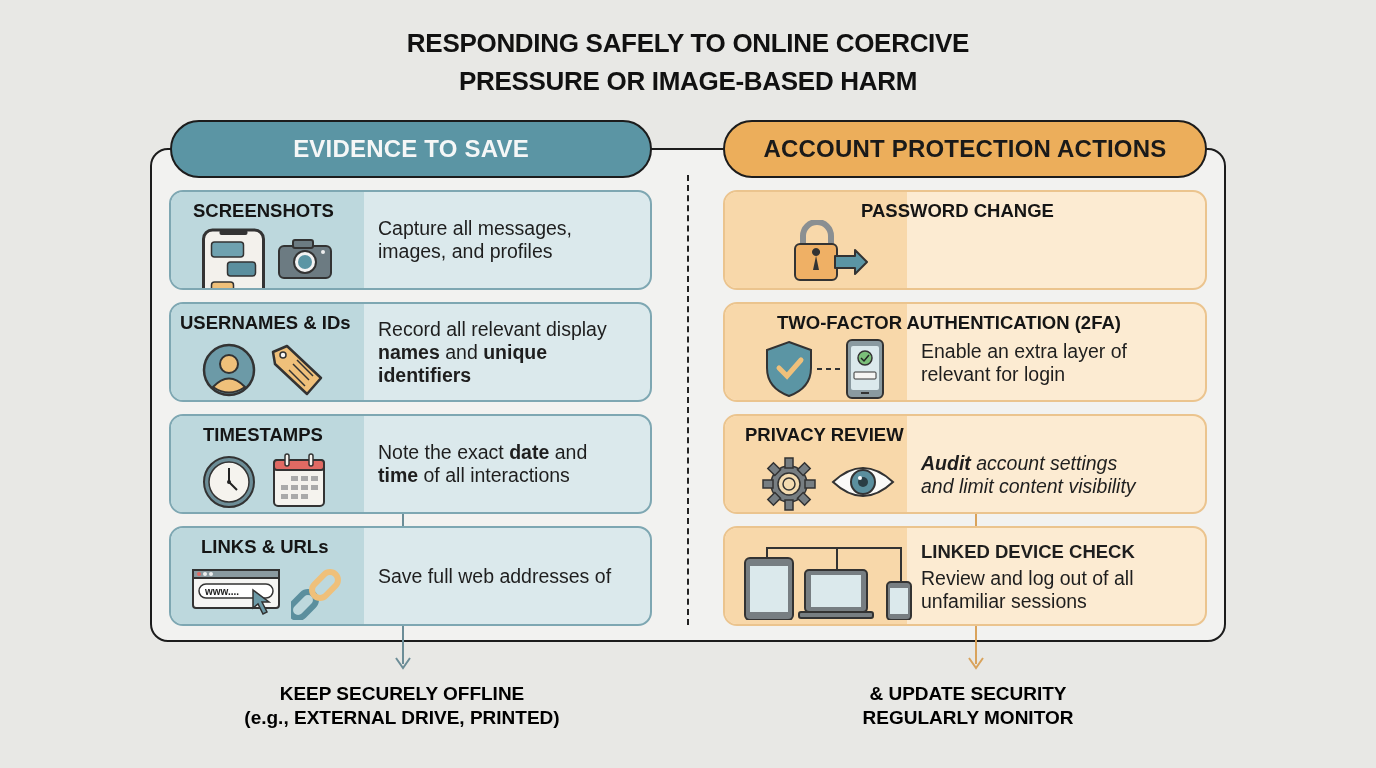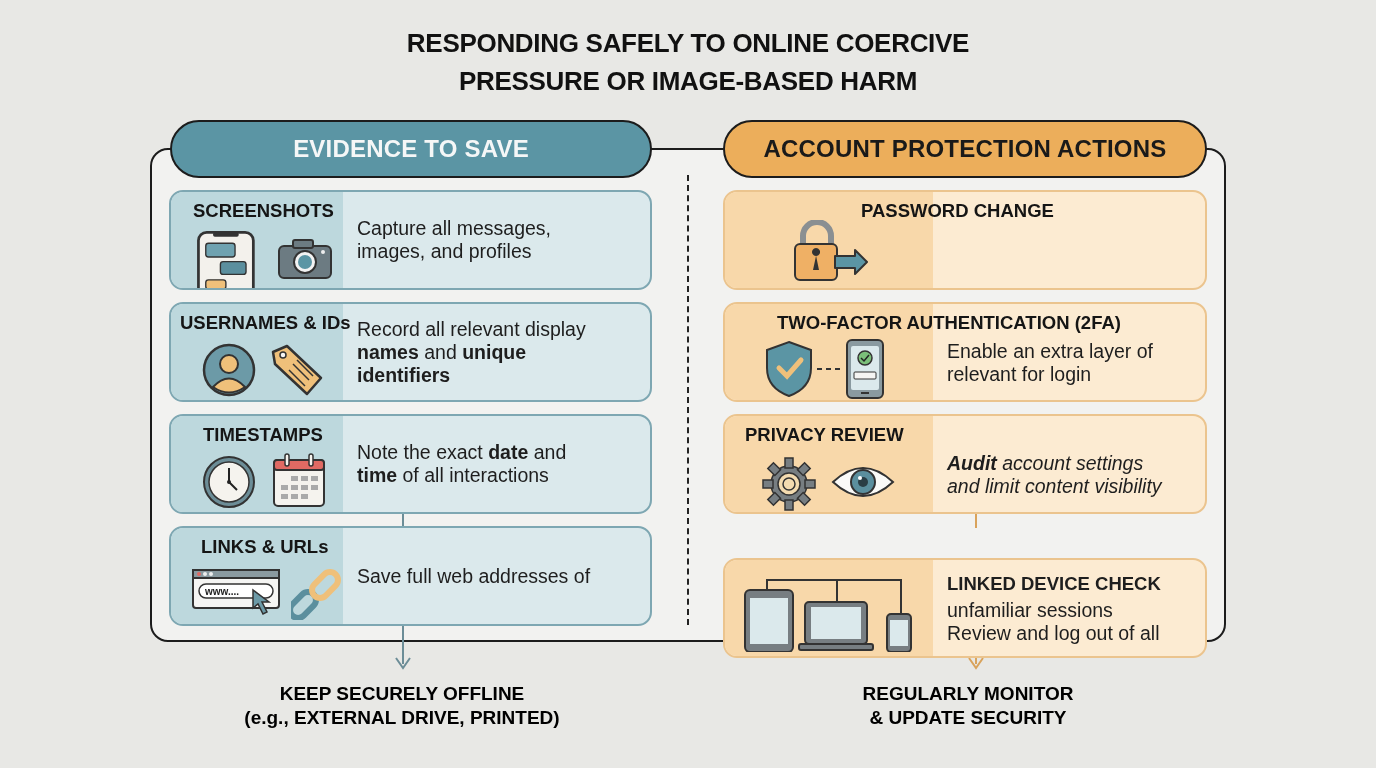--- a/index.html
+++ b/index.html
@@ -29,23 +29,23 @@
     font-weight: 700; font-size: 24px; letter-spacing: 0.2px;
   }
   .pill.left { left: 170px; width: 482px; background: #5b95a4; color: #f5f7f7; }
   .pill.right { left: 723px; width: 484px; background: #ecae5b; color: #1a1a1a; }
   .card {
     position: absolute; height: 100px; border-radius: 14px; overflow: hidden;
     display: flex;
   }
   .card.blue { left: 169px; width: 483px; border: 2px solid #7ea7b2; background: #dbe9ec; }
   .card.orange { left: 723px; width: 484px; border: 2px solid #ebc48e; background: #fcebd2; }
-  .card .iconcol { width: 172px; position: relative; flex-shrink: 0; }
+  .card .iconcol { width: 193px; position: relative; flex-shrink: 0; }
   .card.blue .iconcol { background: #bdd8dd; }
-  .card.orange .iconcol { background: #f8d8aa; width: 208px; }
+  .card.orange .iconcol { background: #f8d8aa; width: 182px; }
   .card .textcol { flex: 1; display: flex; flex-direction: column; justify-content: center; padding-left: 14px; font-size: 19.5px; line-height: 23px; color: #1e1e1e; }
   .card .heading {
     position: absolute; top: 8px; font-weight: 700; font-size: 18.5px; color: #151515;
     white-space: nowrap;
   }
   .card b { font-weight: 700; }
   .icons { position: absolute; left: 0; top: 34px; width: 100%; height: 62px; }
   .connector { position: absolute; width: 2px; background: #6c8d97; }
   .connector.o { background: #d9a35c; }
   .footer {
@@ -244,46 +244,46 @@
       <circle cx="32" cy="20" r="5" fill="#2a3e45"></circle>
       <circle cx="29" cy="16" r="2" fill="#fff"></circle>
     </svg>
   </div>
   <div class="textcol" style="padding-top:22px;font-style:italic;">
     <div><b>Audit</b><span style="white-space:pre"> account settings</span></div>
     <div>and limit content visibility</div>
   </div>
 </div>
 
-<div class="card orange" style="top:526px;margin-top:32px;">
+<div class="card orange" style="top:526px;">
   <div class="iconcol">
     <svg style="position:absolute;left:16px;top:8px;" width="180" height="84" viewBox="0 0 180 84">
       <path d="M26 22 L26 12 L160 12 L160 46 M96 12 L96 34" stroke="#333" stroke-width="2" fill="none"></path>
       <g>
         <rect x="4" y="22" width="48" height="62" rx="5" fill="#777e82" stroke="#333" stroke-width="2"></rect>
         <rect x="9" y="30" width="38" height="46" fill="#dbe9ec"></rect>
       </g>
       <g>
         <rect x="64" y="34" width="62" height="42" rx="4" fill="#777e82" stroke="#333" stroke-width="2"></rect>
         <rect x="70" y="39" width="50" height="32" fill="#dbe9ec"></rect>
         <rect x="58" y="76" width="74" height="6" rx="2" fill="#777e82" stroke="#333" stroke-width="2"></rect>
       </g>
       <g>
         <rect x="146" y="46" width="24" height="38" rx="4" fill="#777e82" stroke="#333" stroke-width="2"></rect>
         <rect x="149" y="52" width="18" height="26" fill="#dbe9ec"></rect>
       </g>
     </svg>
   </div>
   <div class="textcol">
     <div style="font-weight:700;font-size:18.5px;margin-bottom:4px;">LINKED DEVICE CHECK</div>
+    <div>Review and log out of all</div>
     <div>unfamiliar sessions</div>
-    <div>Review and log out of all</div>
   </div>
 </div>
 
 <div class="footer" style="left:222px;width:360px;">
   <div>KEEP SECURELY OFFLINE</div>
   <div>(e.g., EXTERNAL DRIVE, PRINTED)</div>
 </div>
 <div class="footer" style="left:818px;width:300px;">
+  <div>&amp; UPDATE SECURITY</div>
   <div>REGULARLY MONITOR</div>
-  <div>&amp; UPDATE SECURITY</div>
 </div>
 
 </body></html>

